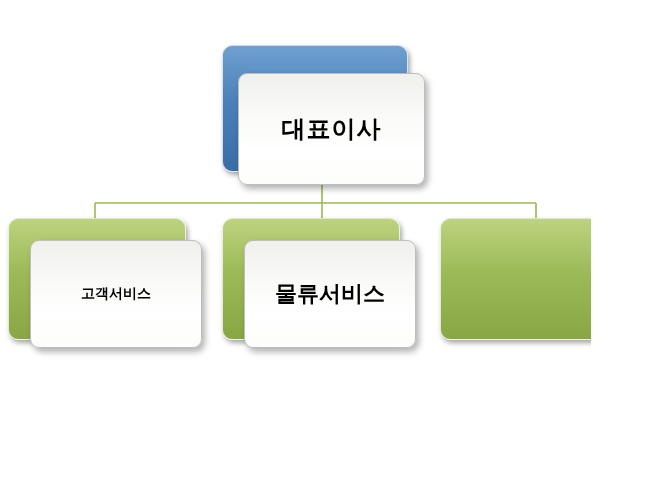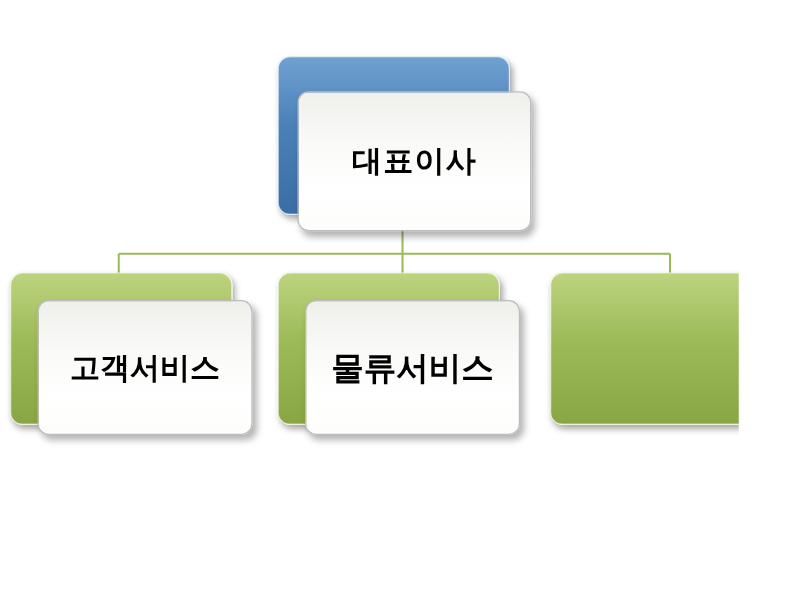--- a/index.html
+++ b/index.html
@@ -45,24 +45,24 @@
     align-items: center;
     justify-content: center;
     text-align: center;
     color: #000000;
     font-weight: bold;
   }
   .root-back  { left: 222px; top: 45px;  width: 186px; height: 127px; }
   .root-front { left: 238px; top: 73px;  width: 187px; height: 112px; font-size: 24px; letter-spacing: 1px; }
 
   .c1-back  { left: 8px;   top: 218px; width: 178px; height: 122px; }
-  .c1-front { left: 30px;  top: 240px; width: 172px; height: 108px; font-size: 24px; }
+  .c1-front { left: 30px;  top: 240px; width: 172px; height: 108px; font-size: 14px; }
 
   .c2-back  { left: 222px; top: 218px; width: 178px; height: 122px; }
-  .c2-front { left: 244px; top: 240px; width: 172px; height: 108px; font-size: 26px; }
+  .c2-front { left: 244px; top: 240px; width: 172px; height: 108px; font-size: 22px; }
 
   .c3-back  { left: 440px; top: 218px; width: 178px; height: 122px; }
   .c3-front { left: 461px; top: 240px; width: 172px; height: 108px; font-size: 22px; }
 
   .node-label {
     display: inline-block;
     padding: 0 6px;
   }
 </style>
 </head>

